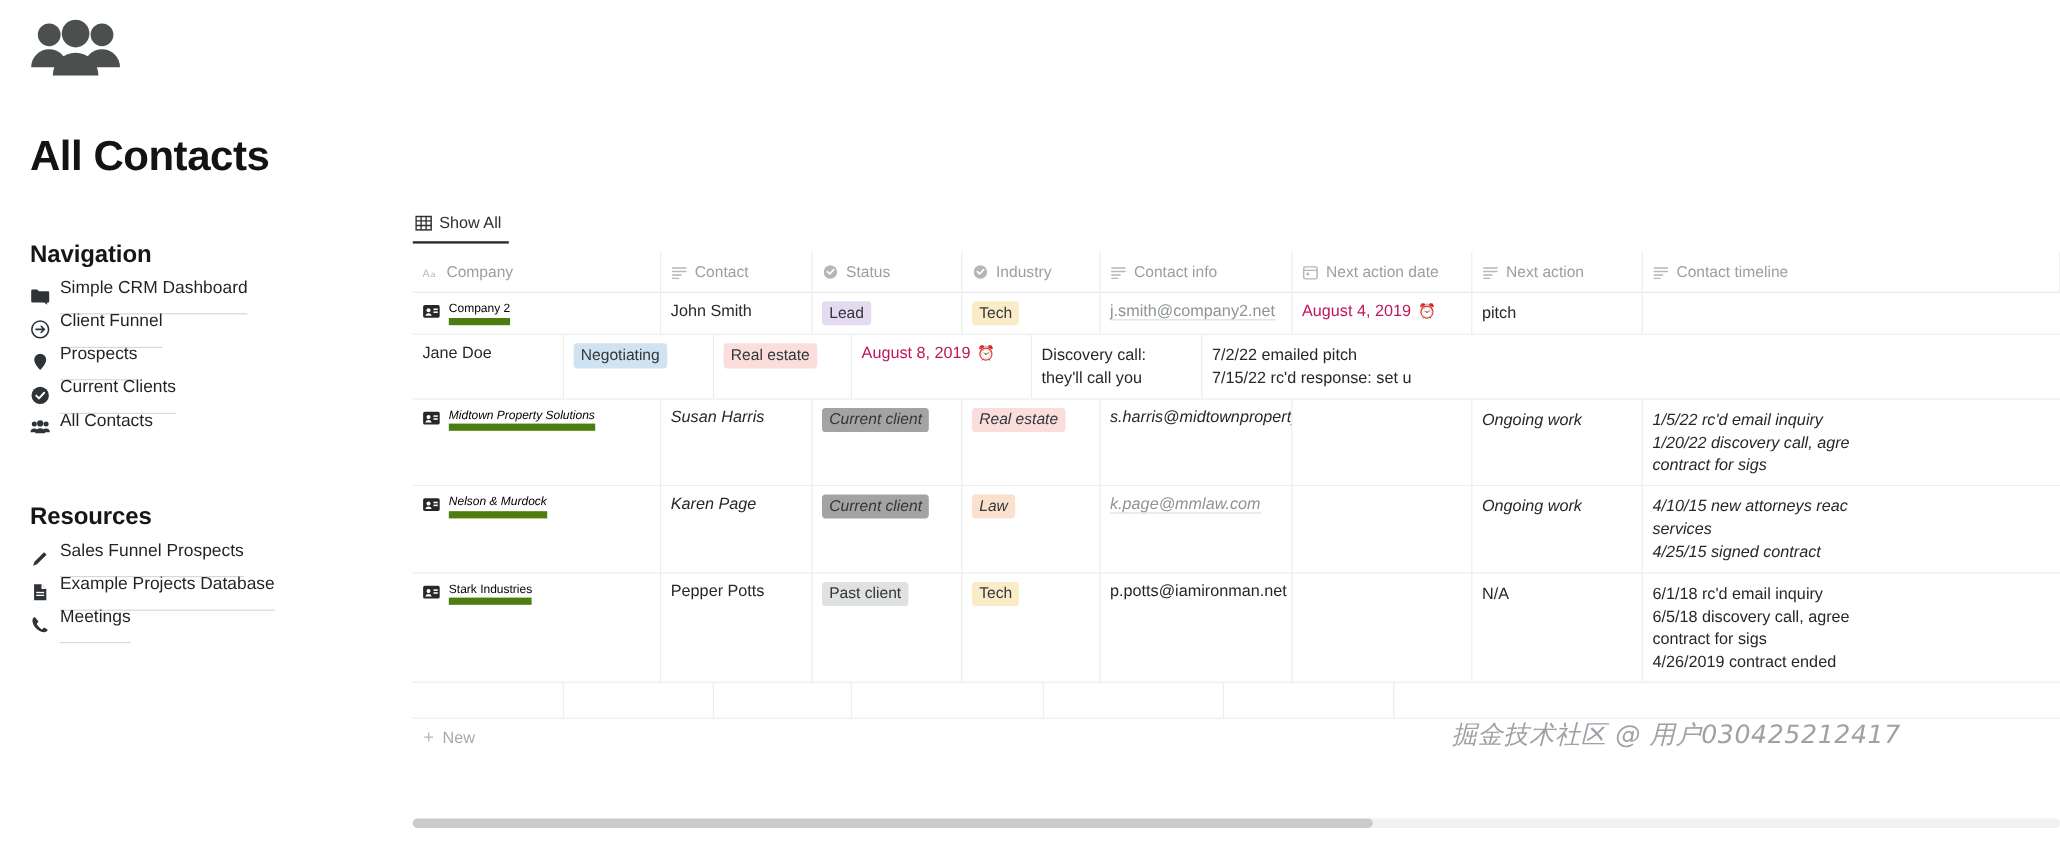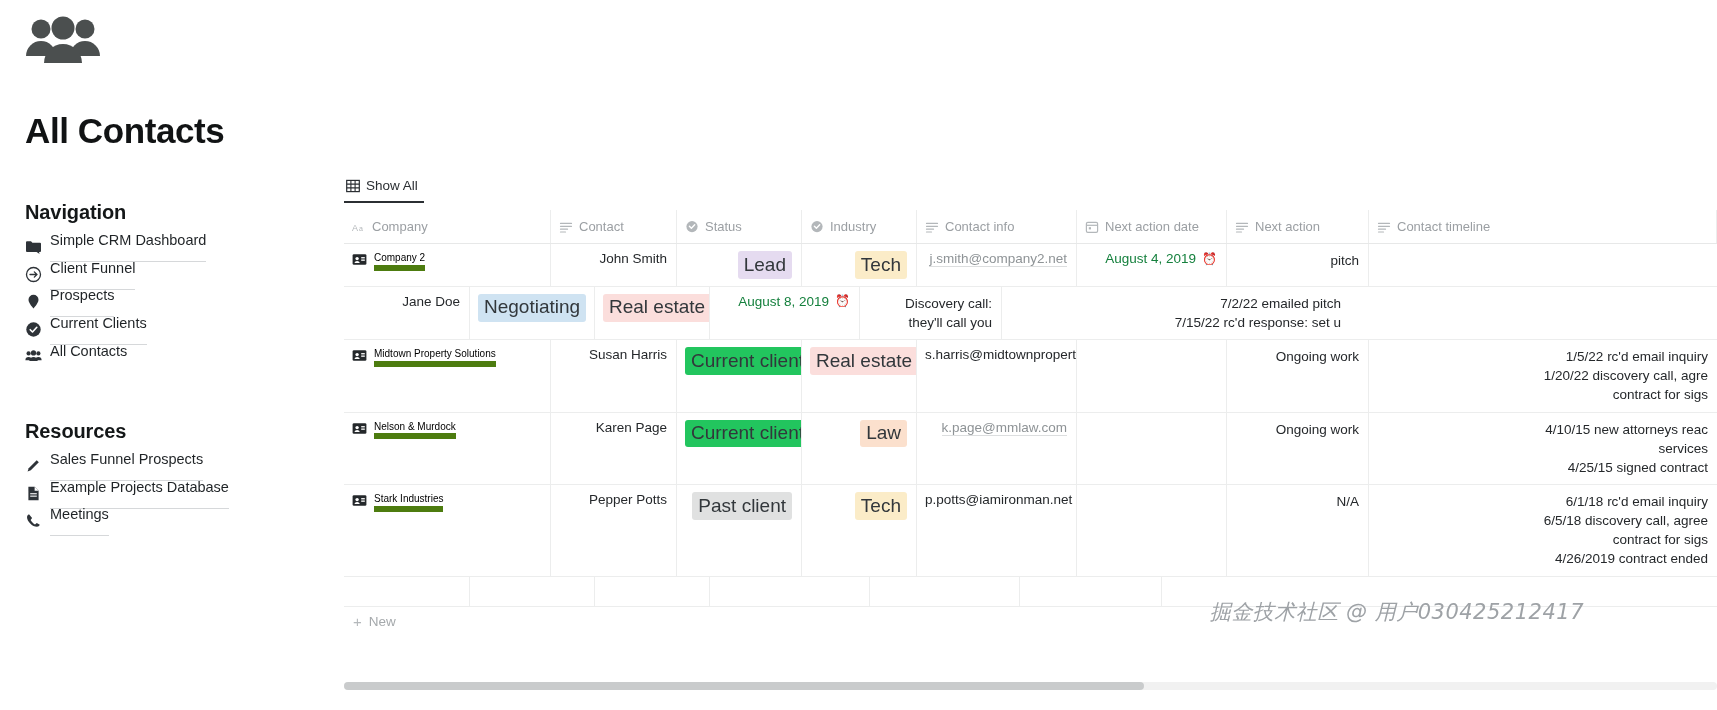--- a/index.html
+++ b/index.html
@@ -3,21 +3,21 @@
 <meta charset="utf-8">
 <style>
   * { box-sizing: border-box; }
   html, body {
     margin: 0; padding: 0;
     width: 1717px; height: 710px;
     background: #ffffff;
     font-family: "Liberation Sans", sans-serif;
     overflow: hidden;
   }
-  .page { position: relative; width: 1602px; height: 710px; background: #fff; text-align: right; }
+  .page { position: relative; width: 1602px; height: 710px; background: #fff; }
 
   
   .left-col { position: absolute; left: 0; top: 0; width: 340px; height: 710px; }
 
   .logo { position: absolute; left: 25px; top: 16px; width: 76px; height: 50px; }
 
   .page-title {
     position: absolute; left: 25px; top: 112px;
     font-size: 35px; font-weight: bold; color: #111314;
     letter-spacing: -0.4px; line-height: 1.1;
@@ -112,52 +112,52 @@
     font-size: 10px; color: #000000;
     border-bottom: 6px solid #4d7c0f;
     line-height: 1.35;
     cursor: pointer;
   }
 
   .tag {
     display: inline-block;
     padding: 1.5px 6px 2.5px 6px;
     border-radius: 3px;
-    font-size: 19px;
+    font-size: 13px;
     line-height: 1.25;
     color: #32373b;
     white-space: nowrap;
   }
   .t-lead        { background: #e5dbf0; }
   .t-negotiating { background: #cfe3f2; }
-  .t-current     { background: #22c55e; }
+  .t-current     { background: #a3a3a3; }
   .t-past        { background: #e0e1e1; }
   .t-tech        { background: #fbecc8; }
   .t-realestate  { background: #fbdedc; }
   .t-law         { background: #fbe0cd; }
 
   .email-link {
     font-size: 13.5px; color: #8e9396;
     border-bottom: 1px solid #dcdedf;
     cursor: pointer;
   }
   .email-plain { font-size: 13.5px; color: #25282b; }
 
   .date-val {
     display: inline-flex; align-items: center; gap: 6px;
-    color: #15803d; font-size: 13.5px;
+    color: #be185d; font-size: 13.5px;
   }
   .alarm { font-size: 12px; line-height: 1; }
 
   .multi { line-height: 1.42; }
 
   
   .row.h30  { min-height: 30px; }
   .row.h49  { min-height: 49px; }
-  .row.h66  { min-height: 66px; }
+  .row.h66  { min-height: 66px; font-style: italic; }
   .row.h83  { min-height: 83px; }
 
   .newrow {
     display: flex; align-items: center; gap: 7px;
     height: 30px; padding-left: 9px;
     font-size: 13.5px; color: #a5a9ac;
     cursor: pointer;
   }
   .plus { font-size: 15px; line-height: 1; color: #b4b8bb; }
 

